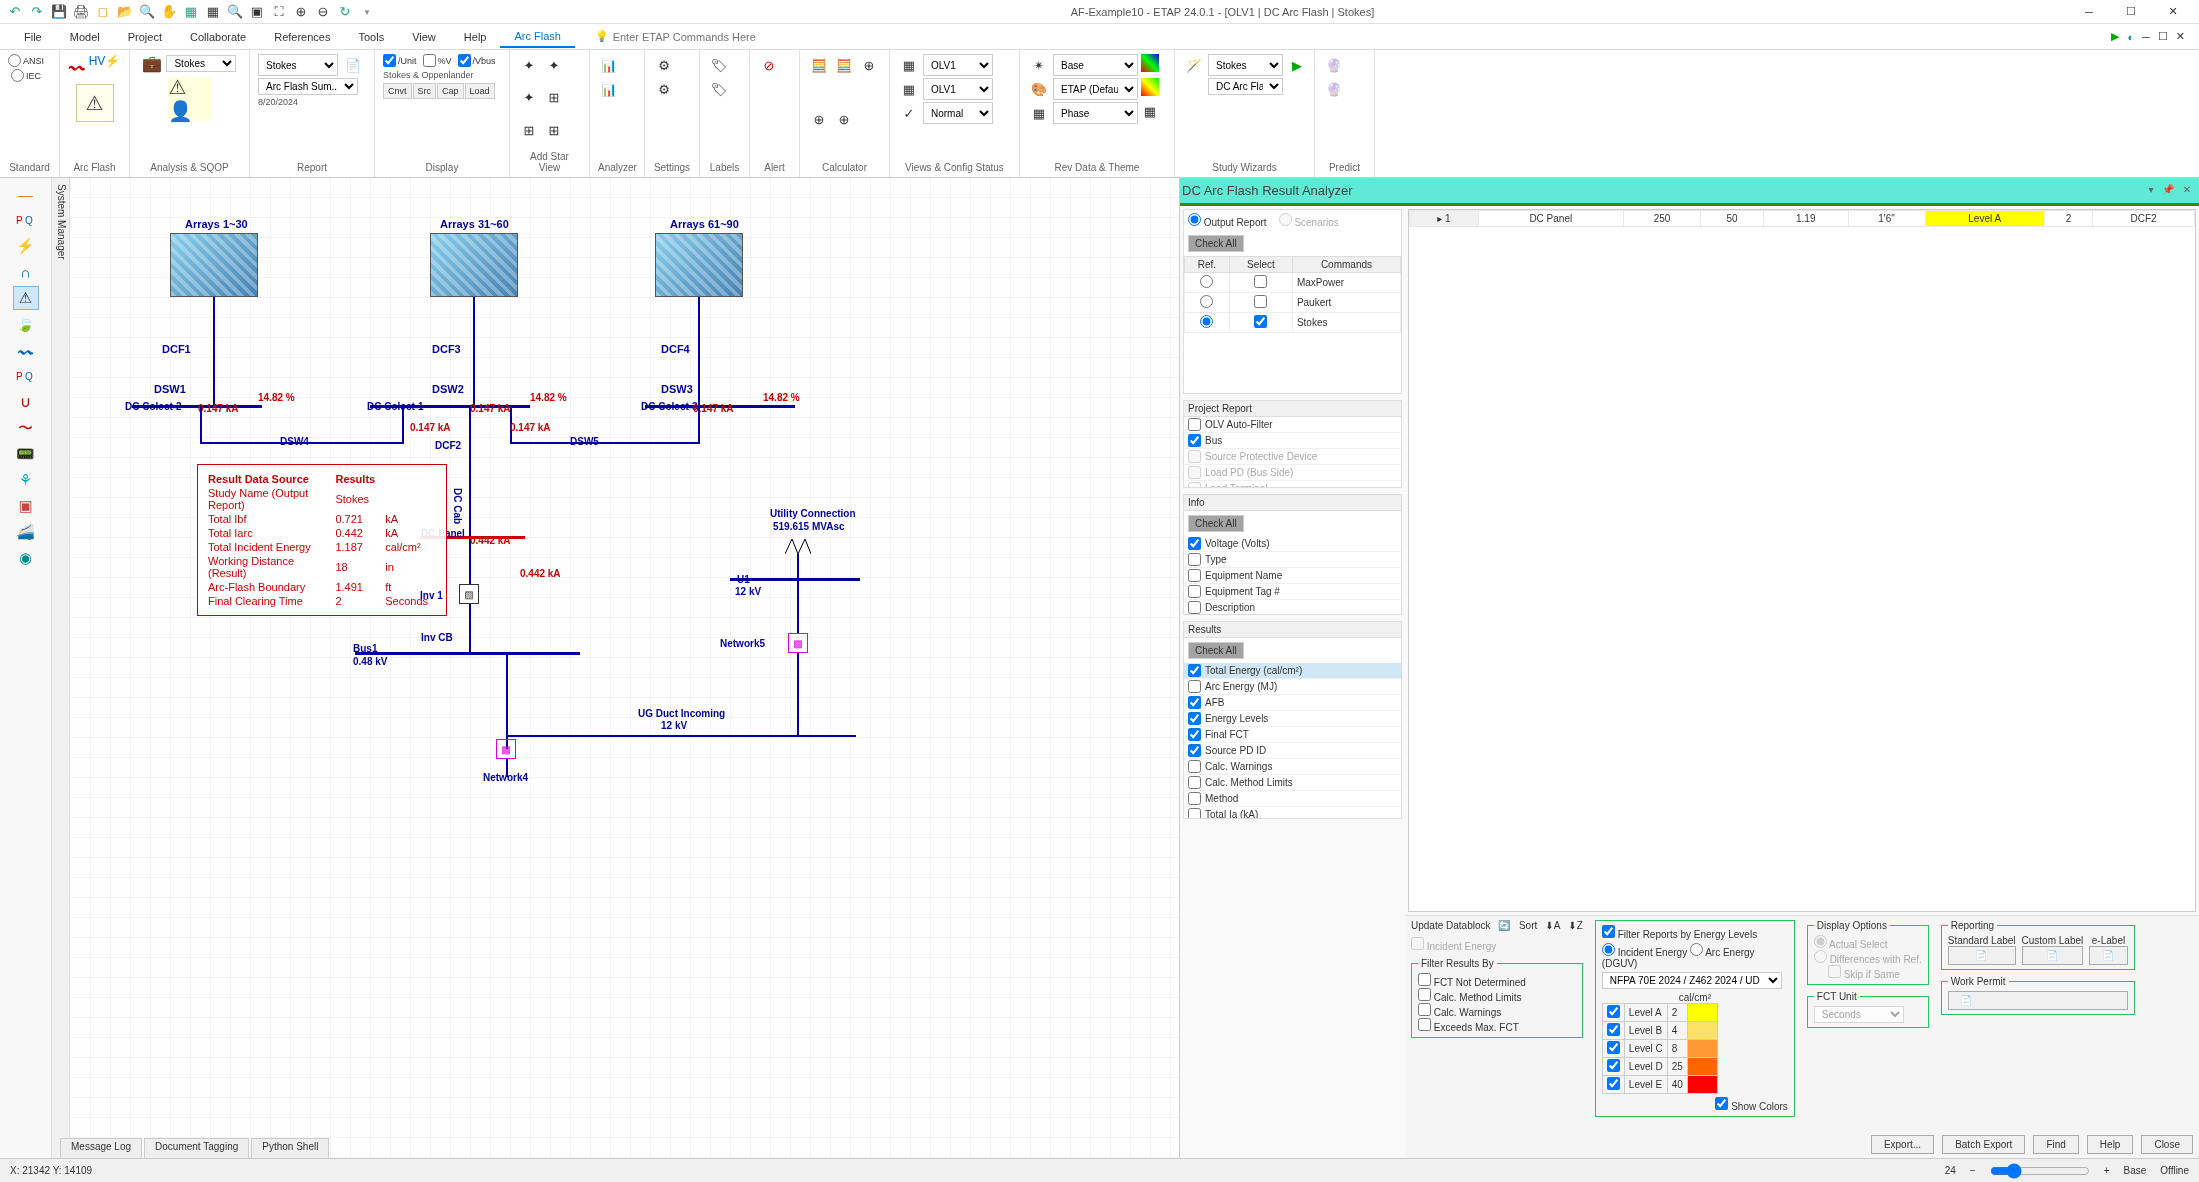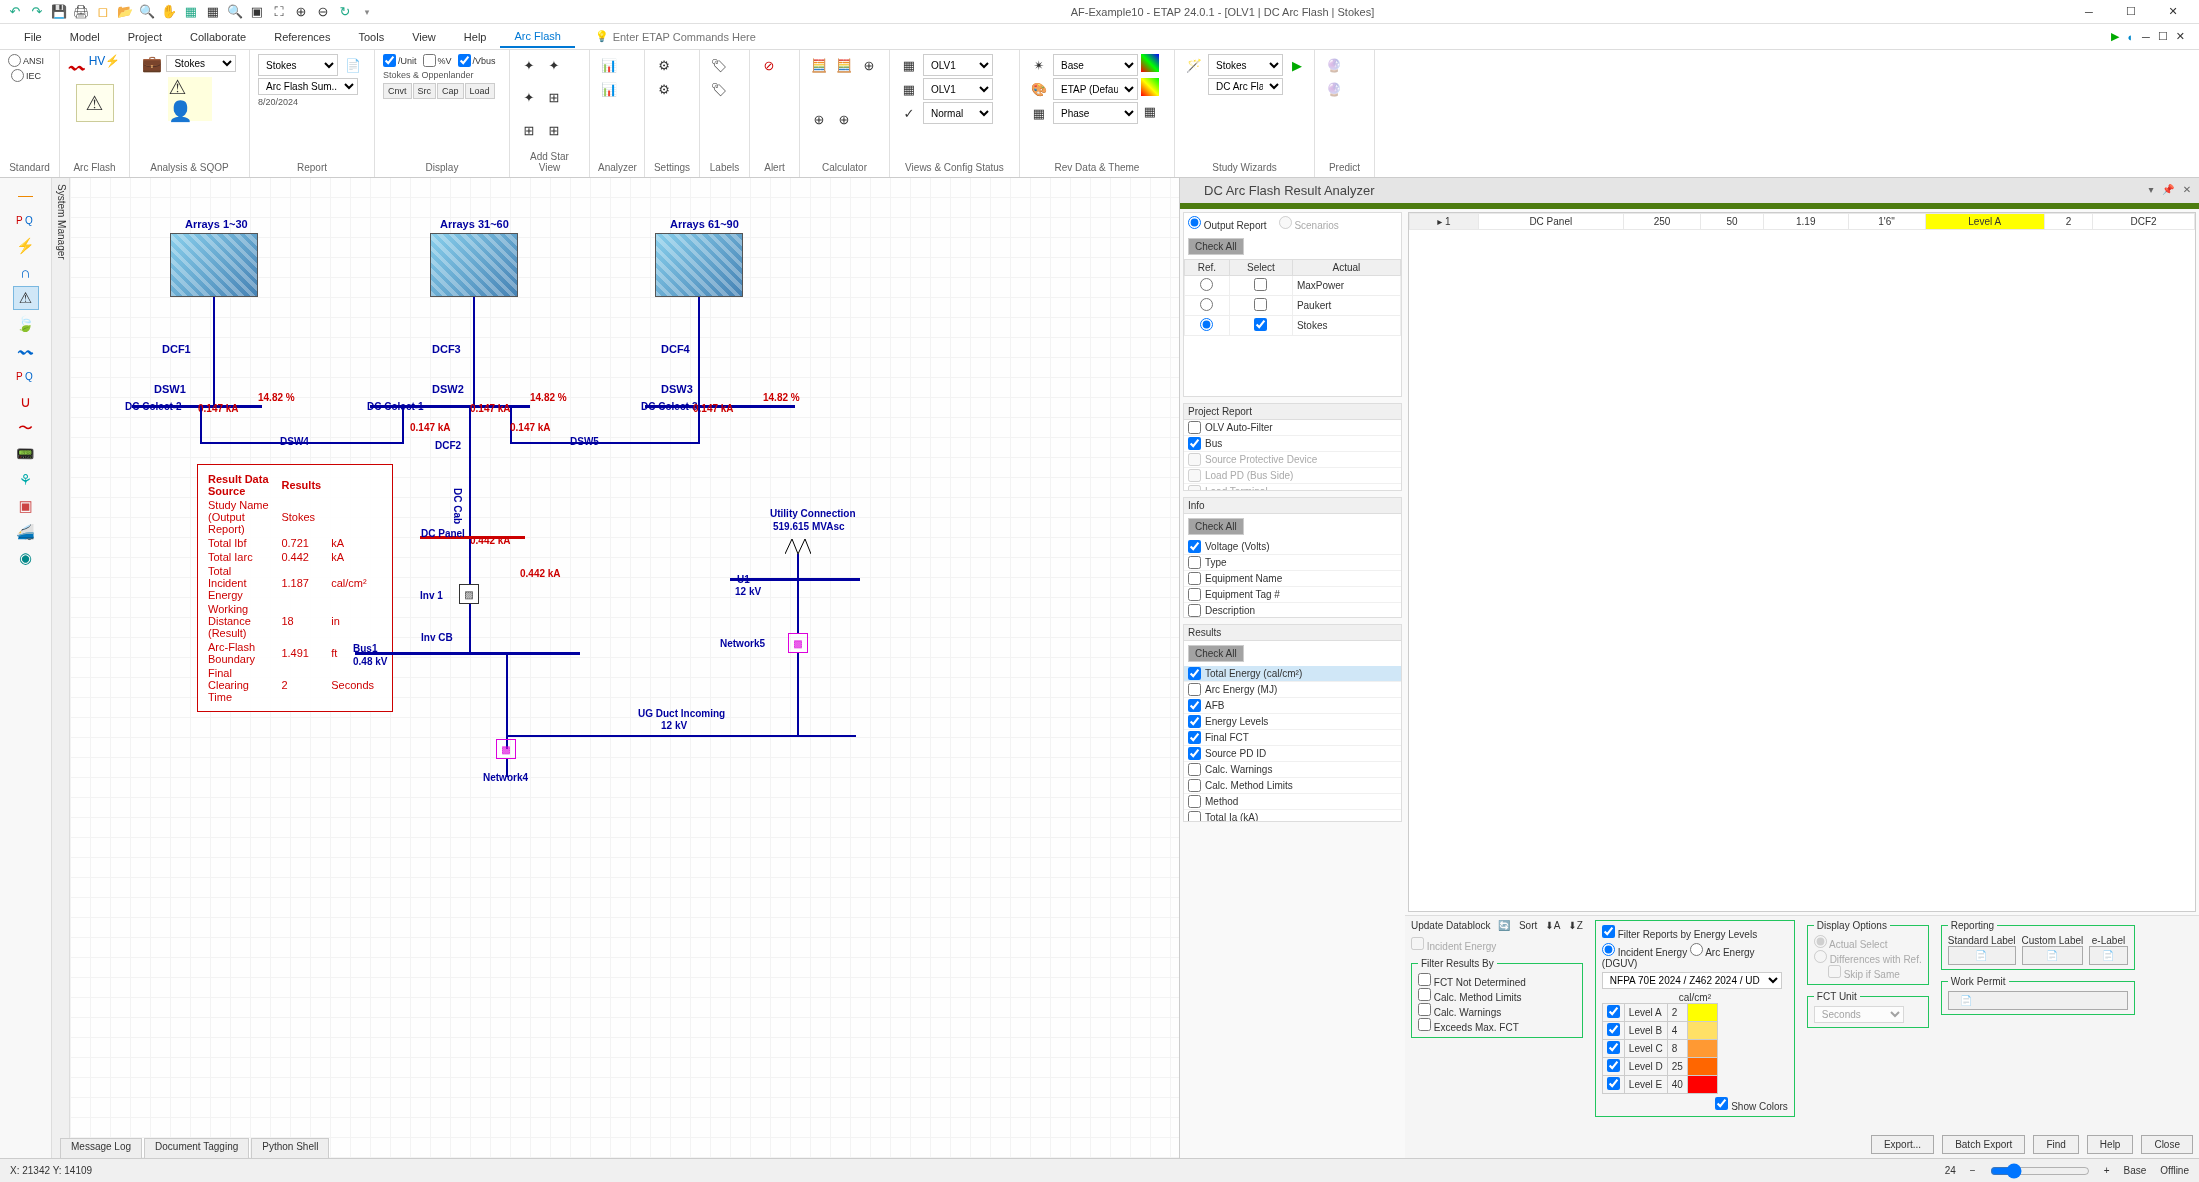--- a/index.html
+++ b/index.html
@@ -49,21 +49,21 @@
 .canvas .bus { position: absolute; height: 3px; background: #0000a0; }
 .canvas .bus-red { position: absolute; height: 3px; background: #c00; }
 .canvas .wire { position: absolute; background: #0000a0; }
 .canvas .rbox { position: absolute; border: 1px solid #c00; background: rgba(255,255,255,0.9); padding: 6px 8px; font-size: 11px; color: #c00; }
 .canvas .rbox table td { padding: 0 8px 0 0; }
 .canvas .sym { position: absolute; width: 20px; height: 20px; border: 1px solid #333; display: flex; align-items: center; justify-content: center; font-size: 10px; }
 
 
 .rpanel { width: 1020px; background: #f9f9f9; border-left: 1px solid #ccc; display: flex; flex-direction: row; }
 .rleft { width: 225px; display: flex; flex-direction: column; }
-.rhdr { background: #e5e5e5; padding: 5px 24px; font-size: 13px; color: #444; border-bottom: 6px solid #4d7c0f; position: relative; }
+.rhdr { background: #5eead4; padding: 5px 2px; font-size: 13px; color: #444; border-bottom: 3px solid #4d7c0f; position: relative; }
 .rhdr .wbtns { position: absolute; right: 4px; top: 4px; display: flex; gap: 2px; }
 .rhdr .wbtns span { width: 16px; height: 14px; display: inline-flex; align-items:center; justify-content:center; cursor:pointer; font-size:10px; color:#666;}
 .rsection { border: 1px solid #ddd; margin: 3px; background: #fff; font-size: 10px; }
 .rsection .shdr { background: #f0f0f0; padding: 2px 4px; border-bottom: 1px solid #ddd; }
 .rsection .sbtn { padding: 2px 6px; border: 1px solid #ccc; background: #a3a3a3; margin: 4px; cursor: pointer; display: inline-block; font-size: 10px; }
 .rlist { max-height: var(--h, auto); overflow-y: auto; }
 .rlist .row { display: flex; align-items: center; gap: 4px; padding: 1px 4px; border-bottom: 1px solid #f0f0f0; }
 .rlist .row input[type=checkbox], .rlist .row input[type=radio] { margin: 0; }
 .reports-table { width: 100%; border-collapse: collapse; font-size: 10px; }
 .reports-table th { background: #f0f0f0; border: 1px solid #ddd; padding: 2px; font-weight: normal; }
@@ -412,21 +412,21 @@
 
     <div class="wire" style="left:399px;top:230px;width:2px;height:128px"></div>
     <div class="clabel" style="left:365px;top:262px;font-size:10px">DCF2</div>
     <div class="clabel" style="left:382px;top:310px;font-size:10px;writing-mode:vertical-rl">DC Cab</div>
 
     <div class="bus-red" style="left:350px;top:358px;width:105px"></div>
     <div class="clabel" style="left:351px;top:350px;font-size:10px">DC Panel</div>
     <div class="rlabel-red" style="left:400px;top:357px;font-size:10px">0.442 kA</div>
     <div class="rlabel-red" style="left:450px;top:390px;font-size:10px">0.442 kA</div>
 
-    <div class="rbox" style="left:127px;top:286px;width:196px">
+    <div class="rbox" style="left:127px;top:286px;width:250px">
       <table>
         <tbody>
             <tr>
               <td style="font-weight:bold">Result Data Source</td>
               <td style="font-weight:bold">Results</td>
               <td></td>
             </tr>
         <tr>
               <td>Study Name (Output Report)</td>
               <td>Stokes</td>
@@ -516,21 +516,21 @@
         <div style="padding:3px 4px;display:flex;gap:12px">
           <label><input type="radio" checked="" style=""> <span>Output Report</span></label>
           <label style="color:#aaa"><input type="radio" disabled="" style=""> <span>Scenarios</span></label>
         </div>
         <div class="sbtn">Check All</div>
         <table class="reports-table">
           <tbody>
                   <tr>
                     <th>Ref.</th>
                     <th>Select</th>
-                    <th>Actual</th>
+                    <th>Commands</th>
                   </tr>
           <tr>
                     <td><input type="radio" name="rep" style=""></td>
                     <td><input type="checkbox" style=""></td>
                     <td style="text-align:left">MaxPower</td>
                   </tr>
           <tr>
                     <td><input type="radio" name="rep" style=""></td>
                     <td><input type="checkbox" style=""></td>
                     <td style="text-align:left">Paukert</td>

